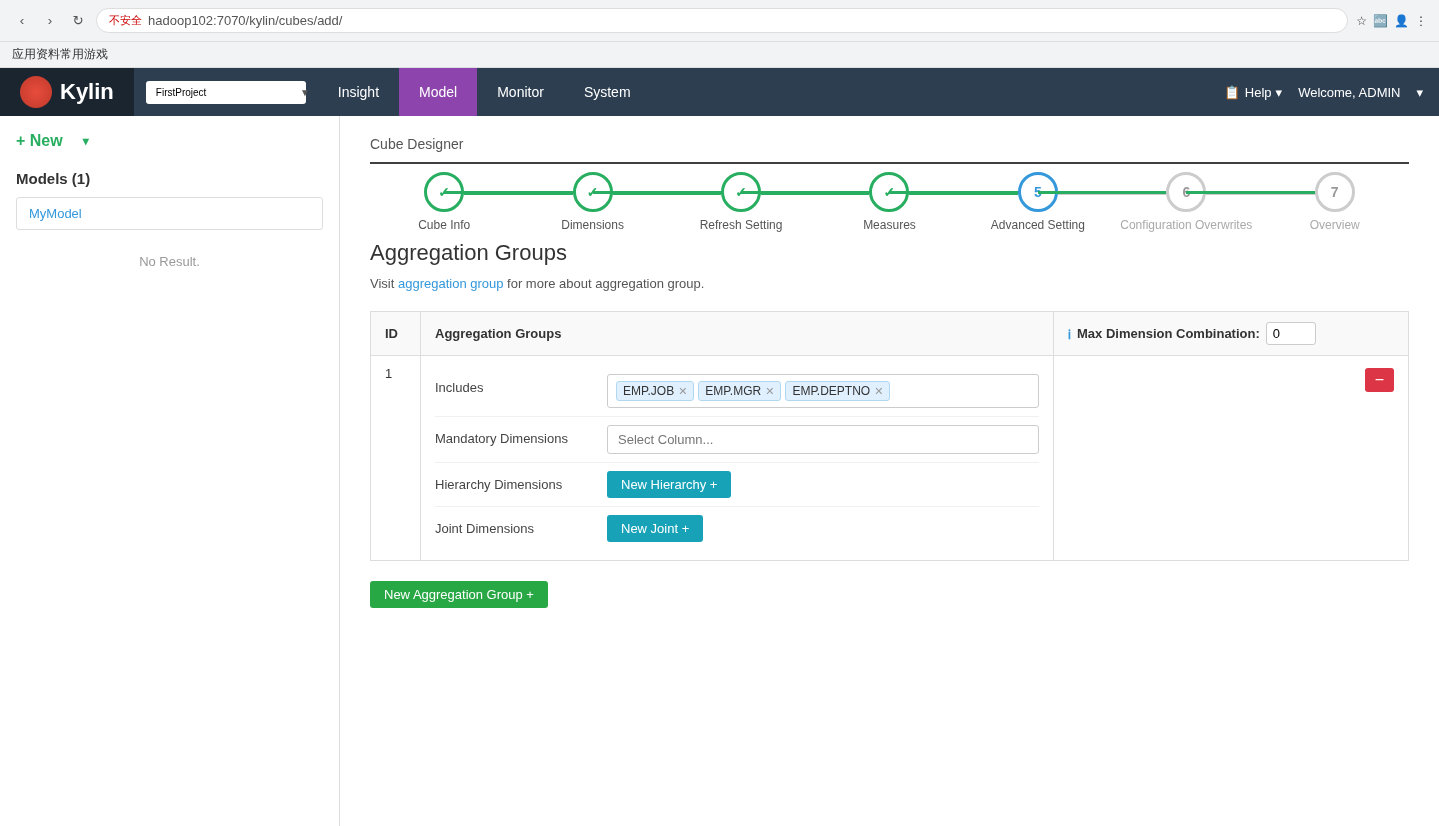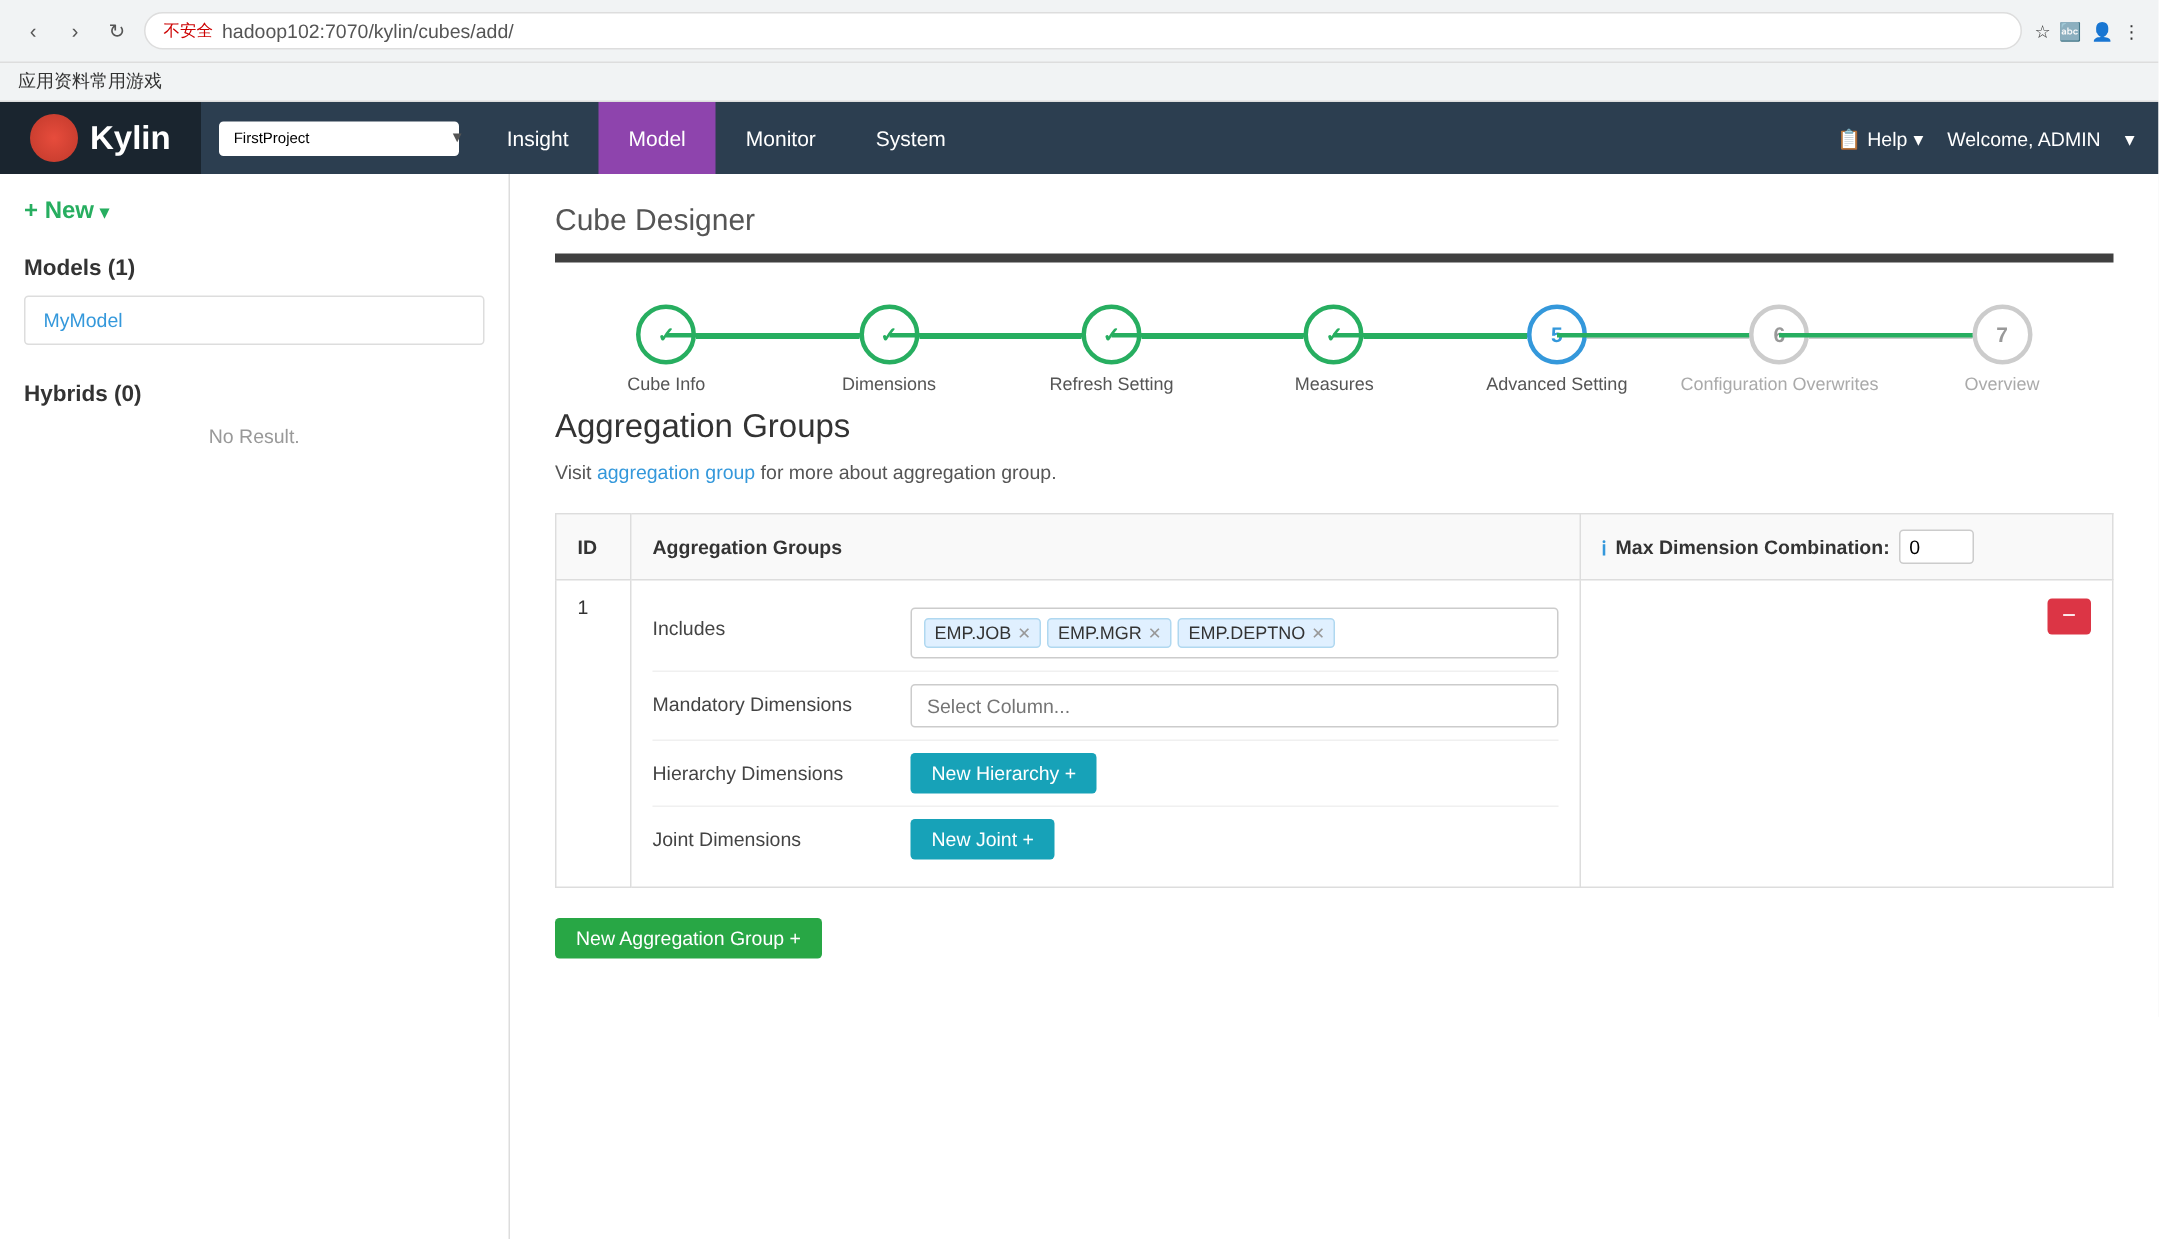--- a/index.html
+++ b/index.html
@@ -130,21 +130,21 @@
     }
     .new-btn {
       background: transparent;
       border: none;
       color: #27ae60;
       font-size: 16px;
       font-weight: bold;
       cursor: pointer;
       display: flex;
       align-items: center;
-      gap: 4px;
+      gap: 20px;
       margin-bottom: 20px;
     }
     .new-btn-caret { font-size: 12px; }
     .sidebar-section-title {
       font-size: 15px;
       font-weight: bold;
       color: #333;
       margin-bottom: 10px;
     }
     .sidebar-item {
@@ -160,25 +160,25 @@
     .no-result { color: #999; text-align: center; margin-top: 12px; font-size: 13px; }
 
     
     .content {
       flex: 1;
       padding: 20px 30px;
       overflow-y: auto;
       background: white;
     }
     .cube-designer-title {
-      font-size: 20px;
+      font-size: 14px;
       font-weight: normal;
       color: #555;
-      margin-bottom: 28px;
-      border-bottom: 6px solid #404040;
+      margin-bottom: 8px;
+      border-bottom: 2px solid #404040;
       padding-bottom: 10px;
     }
     .step-circle {
       width: 40px; height: 40px;
       border-radius: 50%;
       display: flex;
       align-items: center;
       justify-content: center;
       font-size: 14px;
       font-weight: bold;
@@ -434,21 +434,20 @@
       <span>+ New</span>
       <span class="new-btn-caret">▾</span>
     </button>
 
     <div class="sidebar-section">
       <div class="sidebar-section-title">Models (1)</div>
       <div class="sidebar-item">MyModel</div>
     </div>
 
     <div class="sidebar-section">
-      <div class="sidebar-section-title">Hybrids (0)</div>
       <div class="no-result">No Result.</div>
     </div>
   </div>
 
   <div class="content">
 
     <div class="cube-designer-title">Cube Designer</div>
 
     <div class="steps-wrapper">
 

